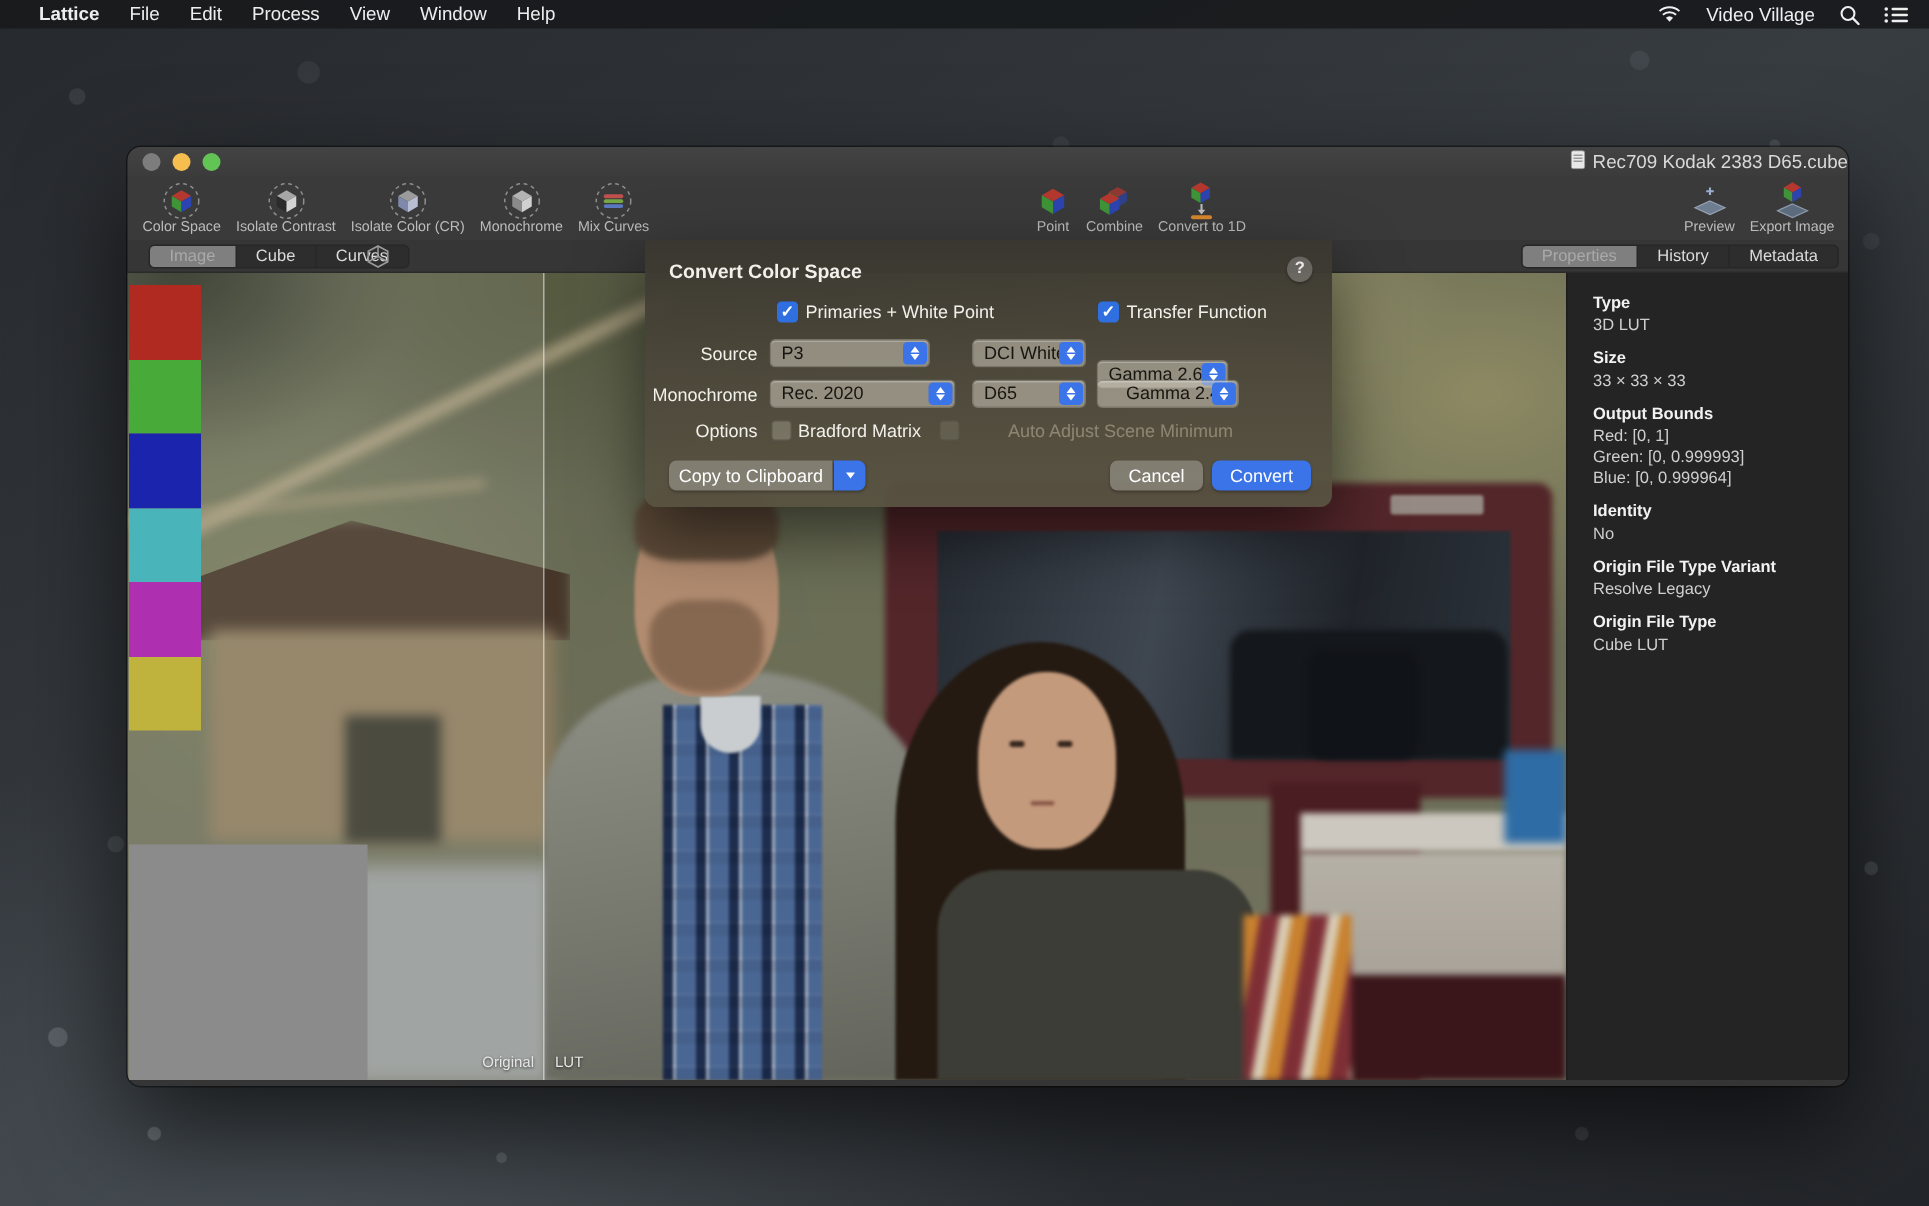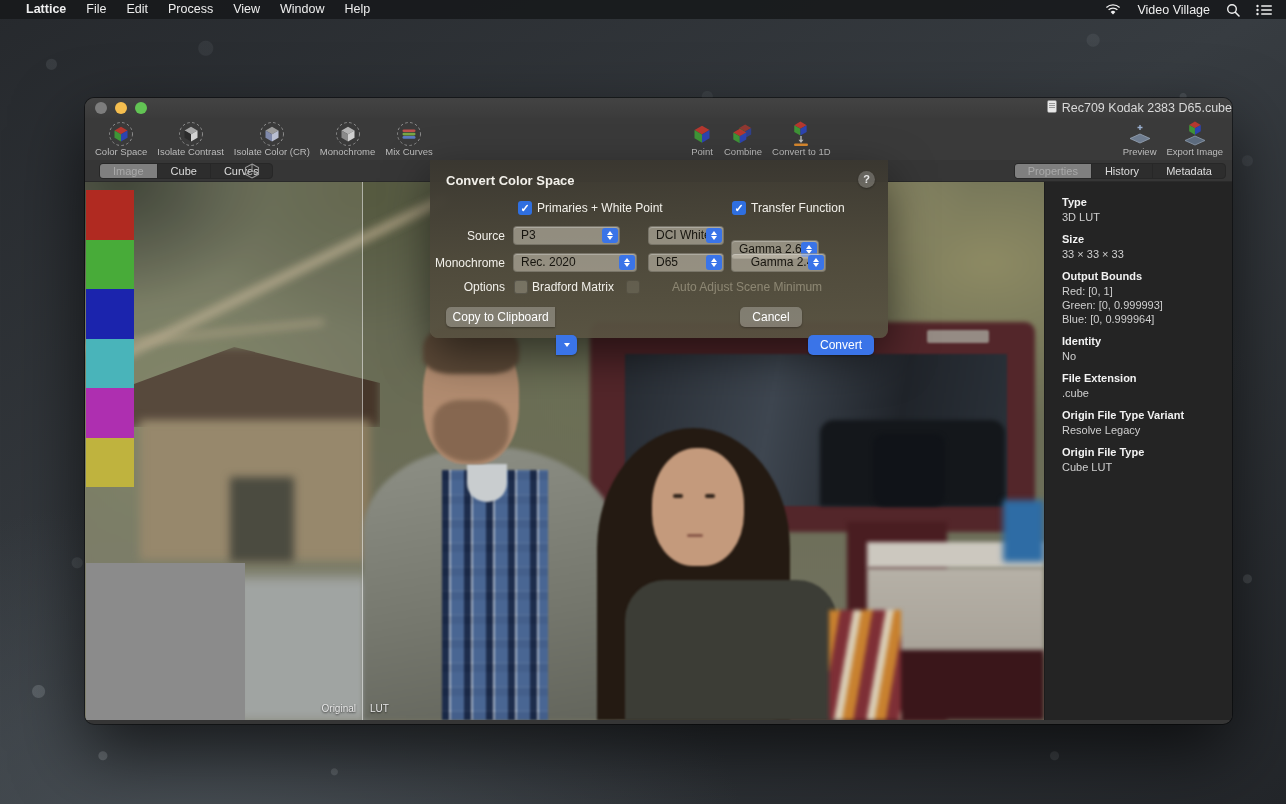--- a/index.html
+++ b/index.html
@@ -196,21 +196,21 @@
     padding-left:7px; box-shadow:inset 0 1px 0 rgba(255,255,255,.25); }
   .stepper { right:1px; top:1px; width:16px; height:15px; background:#3a74e8; border-radius:3px;
     display:flex; flex-direction:column; align-items:center; justify-content:center; gap:1px; }
   .tri { position:static; width:0; height:0; border-left:3.5px solid transparent;
     border-right:3.5px solid transparent; }
   .tri.up { border-bottom:4px solid #fff; }
   .tri.down { border-top:4px solid #fff; }
   .btn { height:20px; border-radius:5px; font-size:12px; line-height:20px; text-align:center;
     color:#fff; box-shadow:0 1px 2px rgba(0,0,0,.3); }
   .btn.gray { background:rgba(255,255,255,.26); }
-  .btn.blue { background:#3a74e8;margin-top:28px; }
+  .btn.blue { background:#3a74e8; }
   .copywrap { left:16px; top:147px; width:131px; height:20px; display:flex; position:absolute; }
   .copywrap .copymain { position:static; width:110px; border-radius:5px 0 0 5px; }
   .copywrap .copymenu { position:static; width:21px; border-radius:0 5px 5px 0;
     margin-left:1px; display:flex; align-items:center; justify-content:center; }
 </style>
 </head>
 <body>
 
 <div class="menubar">
   <span class="apple"></span>
@@ -497,24 +497,20 @@
         <div class="plabel">Output Bounds</div>
         <div class="pval">Red: [0, 1]</div>
         <div class="pval">Green: [0, 0.999993]</div>
         <div class="pval">Blue: [0, 0.999964]</div>
       </div>
       <div class="prop">
         <div class="plabel">Identity</div>
         <div class="pval">No</div>
       </div>
       <div class="prop">
-        <div class="plabel">File Extension</div>
-        <div class="pval">.cube</div>
-      </div>
-      <div class="prop">
         <div class="plabel">Origin File Type Variant</div>
         <div class="pval">Resolve Legacy</div>
       </div>
       <div class="prop">
         <div class="plabel">Origin File Type</div>
         <div class="pval">Cube LUT</div>
       </div>
     </div>
   </div>
 

